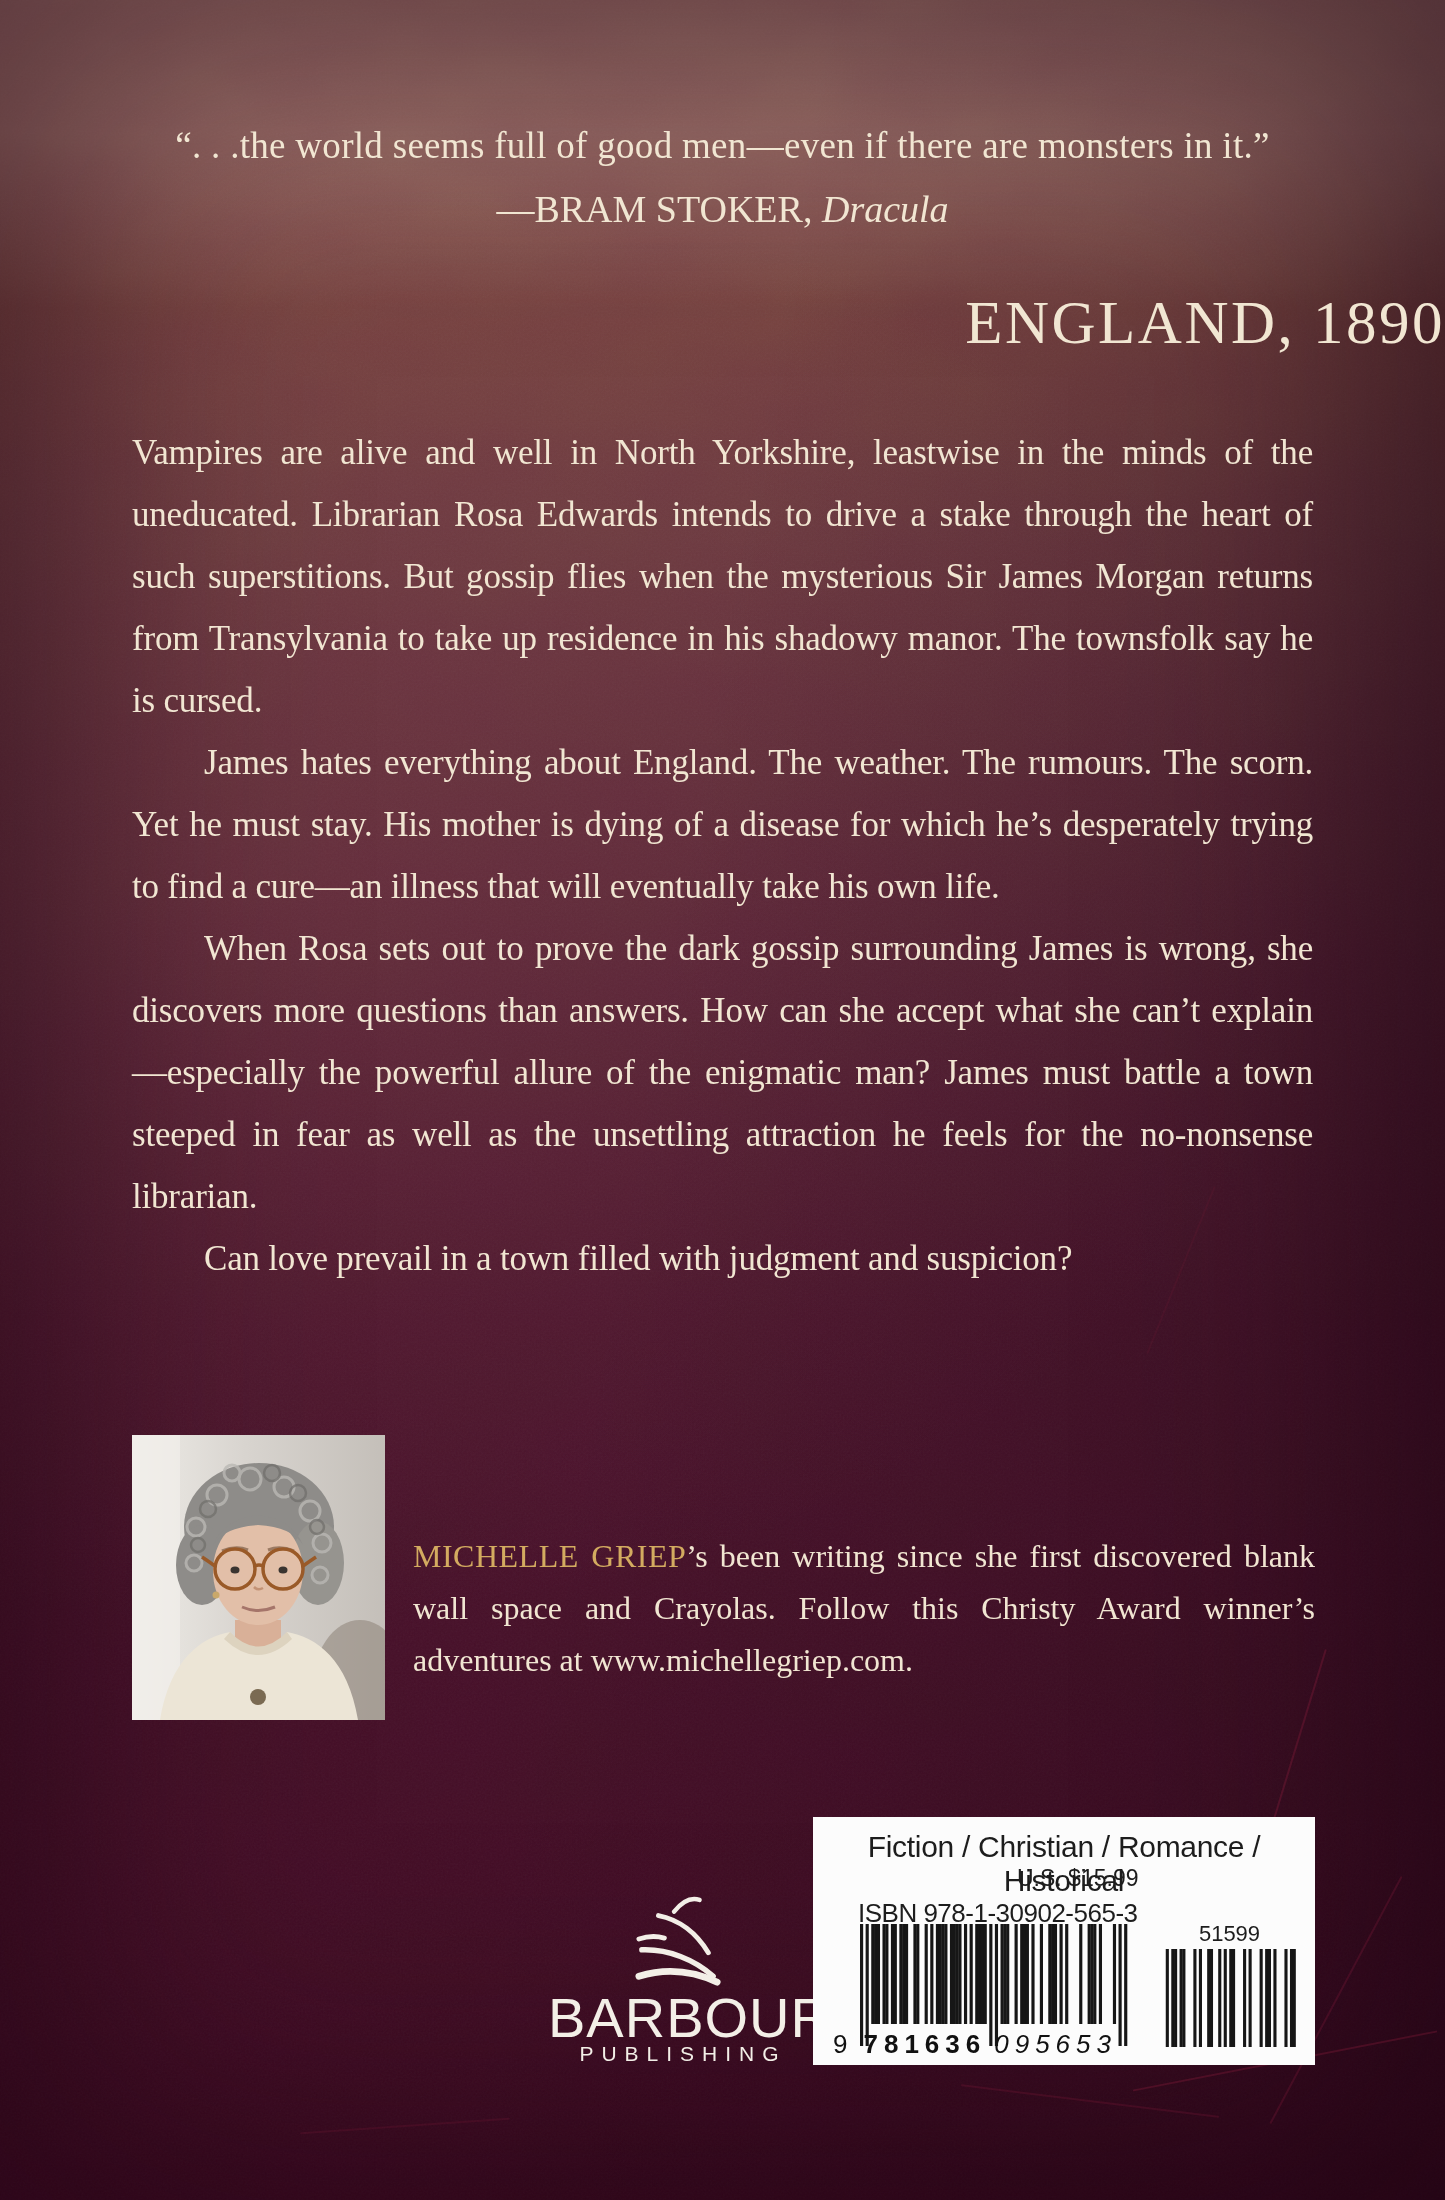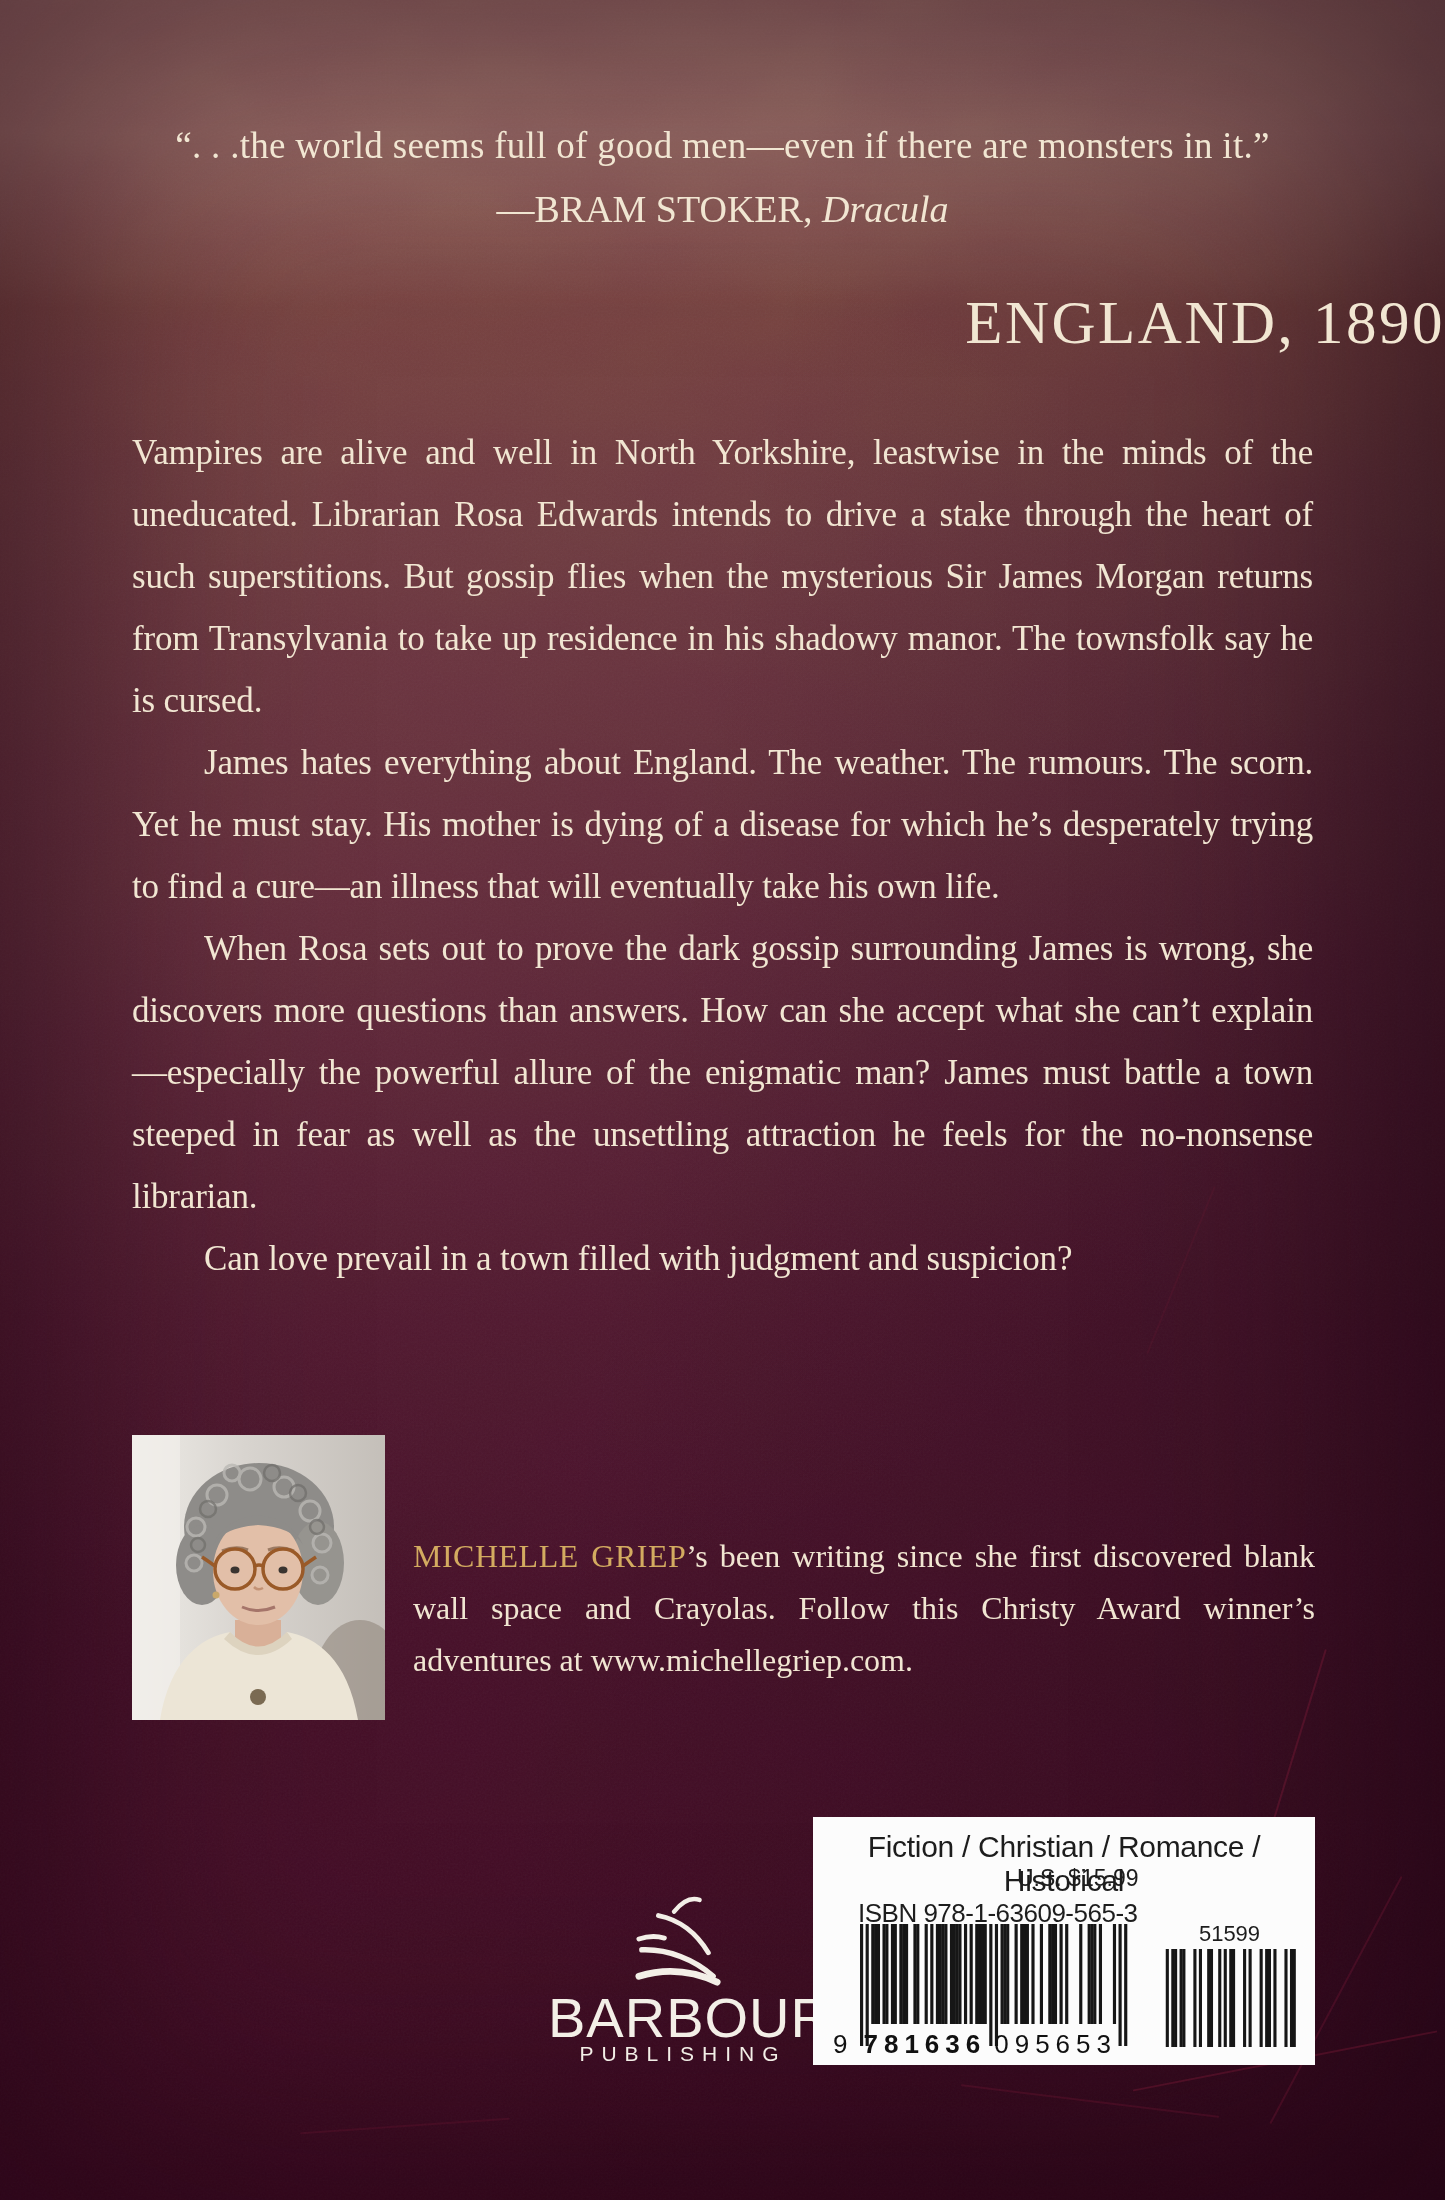--- a/index.html
+++ b/index.html
@@ -45,21 +45,21 @@
   .pub-sub{font-size:21px;letter-spacing:8px;padding-left:8px;margin-top:0;}
 
   .retail-box{position:absolute;left:813px;top:1817px;width:502px;height:248px;background:#fcfcfc;
     font-family:"Liberation Sans","DejaVu Sans",sans-serif;color:#1d1d1d;}
   .category{position:absolute;left:0;right:0;top:13px;text-align:center;font-size:30px;letter-spacing:-0.3px;}
   .price{position:absolute;left:204px;top:48px;font-size:23px;}
   .isbn{position:absolute;left:45px;top:81px;font-size:26px;letter-spacing:-0.5px;}
   .barcode-main{position:absolute;left:47px;top:107px;width:268px;height:140px;}
   .digits{position:absolute;left:20px;top:212px;font-size:26px;color:#111;white-space:nowrap;}
   .digits .g1{margin-left:16px;letter-spacing:6px;font-weight:bold;}
-  .digits .g2{margin-left:8px;letter-spacing:6px;}
+  .digits .g2{margin-left:8px;letter-spacing:6px;font-style:italic;}
   .addon{position:absolute;left:350px;top:104px;width:133px;}
   .addon-code{text-align:center;font-size:22px;margin:0 0 2px 0;}
 </style>
 </head>
 <body>
 
 <div class="cover">
 
   <svg class="grain" width="1445" height="2200">
     <filter id="noise">
@@ -169,21 +169,21 @@
         <path d="M4,83 C30,75 58,77 84,89" stroke-width="7"></path>
       </g>
     </svg>
     <div class="pub-name">BARBOUR</div>
     <div class="pub-sub">PUBLISHING</div>
   </div>
 
   <div class="retail-box">
     <div class="category">Fiction / Christian / Romance / Historical</div>
     <div class="price">U.S. $15.99</div>
-    <div class="isbn">ISBN 978-1-63609-565-3</div>
+    <div class="isbn">ISBN 978-1-30902-565-3</div>
     <div class="barcode-main">
       <svg id="barcode-svg" width="268" height="128">
           <rect x="0.00" y="0" width="3.16" height="122" fill="#161616"></rect>
           <rect x="5.62" y="0" width="3.16" height="122" fill="#161616"></rect>
           <rect x="11.24" y="0" width="3.16" height="100" fill="#161616"></rect>
           <rect x="14.05" y="0" width="3.16" height="100" fill="#161616"></rect>
           <rect x="16.86" y="0" width="3.16" height="100" fill="#161616"></rect>
           <rect x="22.48" y="0" width="3.16" height="100" fill="#161616"></rect>
           <rect x="25.29" y="0" width="3.16" height="100" fill="#161616"></rect>
           <rect x="30.91" y="0" width="3.16" height="100" fill="#161616"></rect>

